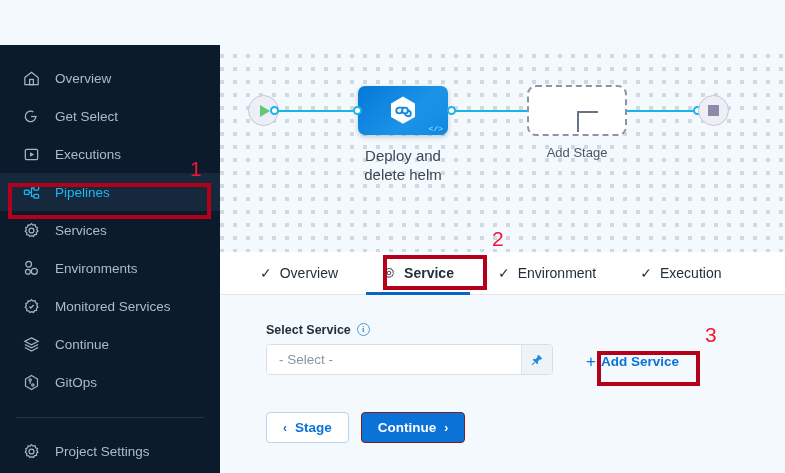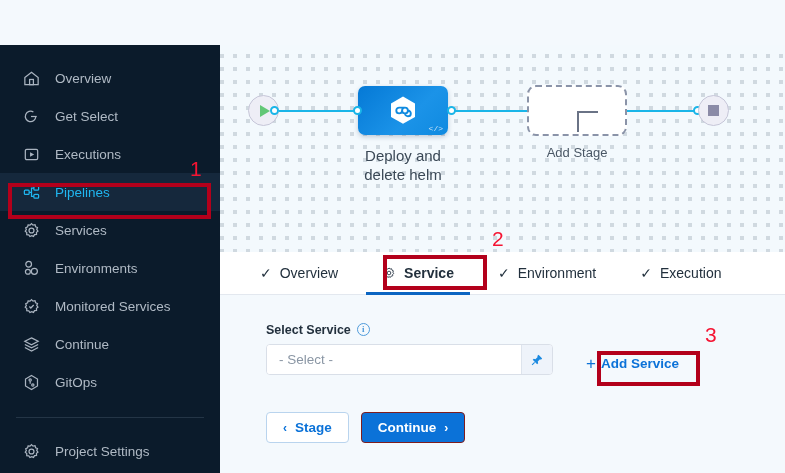--- a/index.html
+++ b/index.html
@@ -153,21 +153,21 @@
   .field-label {
     font-size: 12.5px; font-weight: bold; color: #22303d;
     display: flex; align-items: flex-start; gap: 6px; margin-bottom: 7px;
   }
   .info-i {
     width: 13px; height: 13px; border-radius: 50%;
     border: 1.3px solid #4f9bdb; color: #4f9bdb;
     font-size: 9px; font-weight: bold; line-height: 11px; text-align: center;
     font-family: "Liberation Serif", serif;
   }
-  .field-row { display: flex; align-items: flex-end; gap: 0; }
+  .field-row { display: flex; align-items: center; gap: 0; }
   .select-wrap {
     display: flex; width: 287px; height: 31px;
     border: 1px solid #d9dfe8; border-radius: 4px; overflow: hidden;
     background: #fff;
   }
   .select-box {
     flex: 1 1 auto; display: flex; align-items: center;
     padding-left: 12px; font-size: 13.5px; color: #8a96a4;
     background: #fff;
   }

